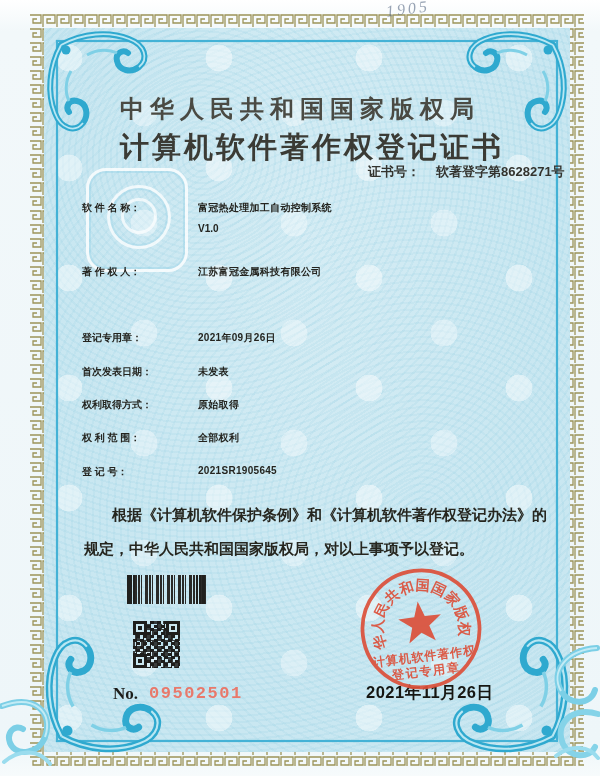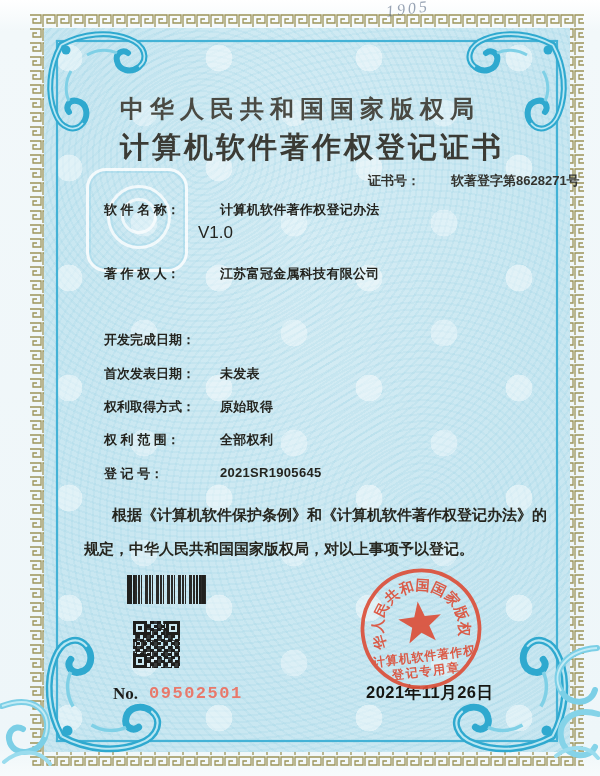--- a/index.html
+++ b/index.html
@@ -29,42 +29,42 @@
   }
   .authority{
     left:0; top:93px; width:100%; text-align:center;
     font-size:24px; font-weight:bold; letter-spacing:6px; color:#4a4a43;
   }
   .cert-title{
     left:0; top:128px; width:100%; text-align:center;
     font-size:29px; font-weight:bold; letter-spacing:3px; color:#3b3b35;padding-left:12px;
   }
   .certno{
-    left:368px; top:172px; font-size:13px; font-weight:bold; color:#33332e;
-    display:flex; gap:31px; font-family:"Liberation Sans","DejaVu Sans",sans-serif;
+    left:368px; top:163px; font-size:13px; font-weight:bold; color:#33332e;
+    display:flex; gap:16px; font-family:"Liberation Sans","DejaVu Sans",sans-serif;
   }
   .emblem{
     position:absolute; z-index:1; left:86px; top:168px; width:96px; height:98px;
     border:3px solid rgba(255,255,255,.8); border-radius:20px;
     box-shadow:inset 0 0 0 2px rgba(140,205,228,.35);
   }
   .emblem .c1{position:absolute; left:18px; top:14px; width:58px; height:58px; border-radius:50%;
     border:3px solid rgba(255,255,255,.75); box-shadow:inset 0 0 0 2px rgba(140,205,228,.3);}
   .emblem .c2{position:absolute; left:32px; top:27px; width:30px; height:30px; border-radius:50%;
     border:3px solid rgba(255,255,255,.7);}
 
   .frow{
     position:absolute; left:82px; z-index:3; display:flex;
     font-family:"Liberation Sans","DejaVu Sans",sans-serif;
-    font-size:13px; font-weight:bold; color:#24241f;margin-left:22px;
+    font-size:10px; font-weight:bold; color:#24241f;
   }
   .frow .lab{width:116px; flex:none;}
   .frow .val{white-space:nowrap; letter-spacing:.3px;}
   .vline2{position:absolute; left:198px; z-index:3; font-family:"Liberation Sans","DejaVu Sans",sans-serif;
-    font-size:17px; font-weight:normal; color:#24241f;}
+    font-size:10px; font-weight:bold; color:#24241f;}
 
   .statement{position:absolute; left:84px; top:500px; z-index:3;
     font-family:Liberation Mono, monospace;
     font-size:15px; font-weight:bold; color:#26261f; line-height:34px;}
   .statement .l1{text-indent:28px; white-space:nowrap;}
   .statement .l2{white-space:nowrap;}
 
   .barcode{
     position:absolute; z-index:3; left:127px; top:575px; width:80px; height:29px;
     background:
@@ -144,31 +144,32 @@
 
   <div class="txt authority">中华人民共和国国家版权局</div>
   <div class="txt cert-title">计算机软件著作权登记证书</div>
   <div class="txt certno">
     <span>证书号：</span>
     <span>软著登字第8628271号</span>
   </div>
 
   <div class="frow" style="top:201px">
     <span class="lab">软  件  名  称：</span>
-    <span class="val">计算机软件著作权登记办法</span>
+    <span class="val">富冠热处理加工自动控制系统</span>
   </div>
   <div class="vline2" style="top:223px">V1.0</div>
 
   <div class="frow" style="top:265px">
     <span class="lab">著  作  权  人：</span>
     <span class="val">江苏富冠金属科技有限公司</span>
   </div>
 
   <div class="frow" style="top:331px">
-    <span class="lab">开发完成日期：</span>
+    <span class="lab">登记专用章：</span>
+    <span class="val">2021年09月26日</span>
   </div>
 
   <div class="frow" style="top:365px">
     <span class="lab">首次发表日期：</span>
     <span class="val">未发表</span>
   </div>
 
   <div class="frow" style="top:398px">
     <span class="lab">权利取得方式：</span>
     <span class="val">原始取得</span>

